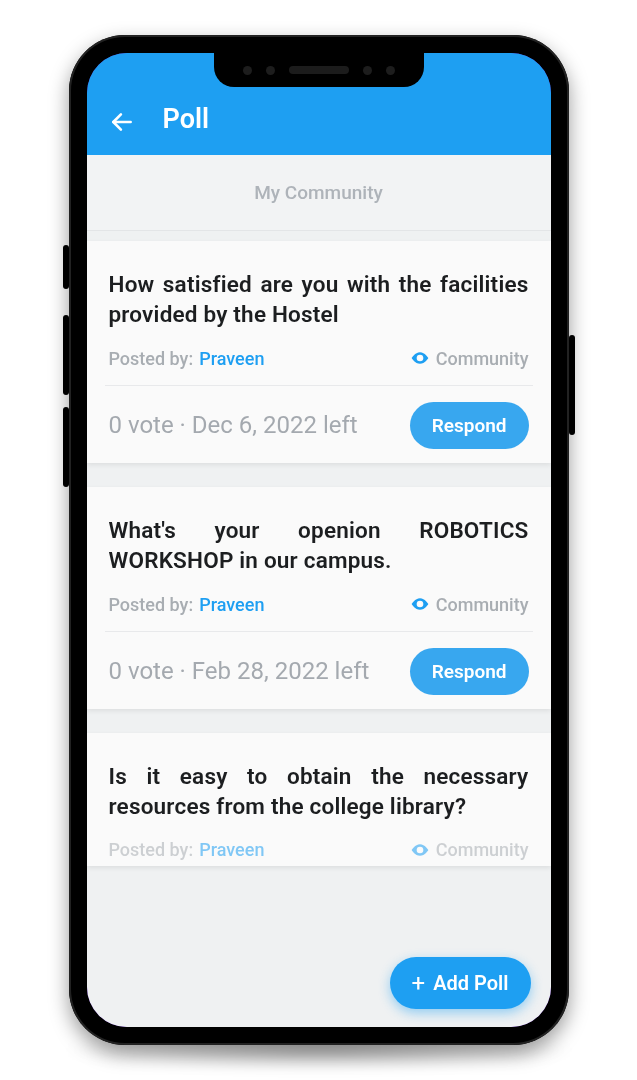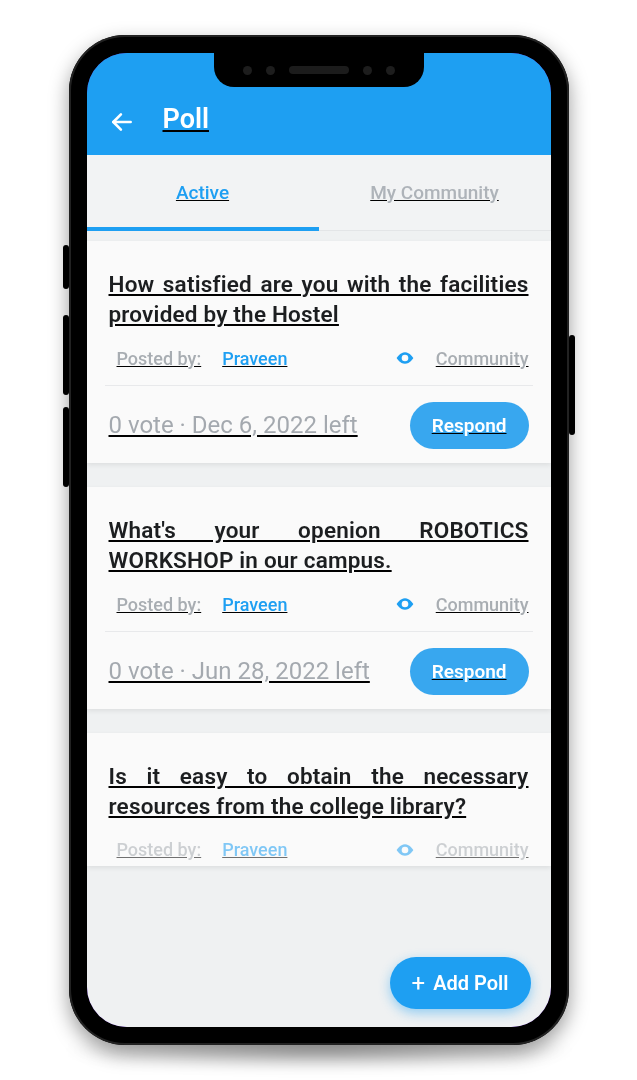--- a/index.html
+++ b/index.html
@@ -9,21 +9,21 @@
 
     
     .phone { position:relative; width:500px; height:1010px; background:#000; border-radius:56px; padding:18px; box-shadow: inset 0 0 0 2px #222, 0 8px 20px rgba(0,0,0,.4); }
     
     .side-btn { position:absolute; background:#000; border-radius:3px; }
     .side-left-1 { left:-6px; top:210px; width:6px; height:44px; }
     .side-left-2 { left:-6px; top:280px; width:6px; height:80px; }
     .side-left-3 { left:-6px; top:372px; width:6px; height:80px; }
     .side-right  { right:-6px; top:300px; width:6px; height:100px; }
 
-    .screen { width:100%; height:100%; border-radius:40px; background:#6d28d9; overflow:hidden; position:relative;text-decoration:underline; }
+    .screen { width:100%; height:100%; border-radius:40px; background:#6d28d9; overflow:hidden; position:relative; }
 
     
     .notch { position:absolute; top:0; left:50%; transform:translateX(-50%); width:210px; height:34px; background:#000; border-bottom-left-radius:20px; border-bottom-right-radius:20px; display:flex; align-items:center; justify-content:center; gap:14px; z-index:10; }
     .dot { width:9px; height:9px; border-radius:50%; background:#1d1d1d; }
     .speaker { width:60px; height:8px; border-radius:4px; background:#1c1c1c; }
 
     
     .header { background:#1e9ff2; color:#fff; height:102px; display:flex; align-items:flex-end; padding:0 22px 20px; gap:28px; }
     .back-arrow { width:26px; height:26px; display:flex; align-items:center; justify-content:center; }
     .back-arrow svg { stroke:#fff; }
@@ -32,21 +32,21 @@
     
     .tabs { background:#f2f3f4; display:flex; height:76px; border-bottom:1px solid #e3e5e7; }
     .tab { flex:1; display:flex; align-items:center; justify-content:center; font-size:19px; font-weight:500; color:#aeb3b9; text-align:center; line-height:1.15; position:relative; padding:0 8px; }
     .tab.active { color:#1e9ff2; }
     .tab.active::after { content:""; position:absolute; left:0; right:0; bottom:-1px; height:4px; background:#1e9ff2; }
 
     
     .list { background:#eff1f2; height:calc(100% - 178px); overflow:hidden; padding-top:10px; position:relative; }
     .card { background:#fafafa; margin:0 0 24px; padding:28px 22px 14px; box-shadow:0 2px 5px rgba(0,0,0,.08); }
     .card-title { font-size:22.5px; font-weight:600; color:#1c1e20; text-align:justify; line-height:1.35; margin-bottom:18px; letter-spacing:.2px; }
-    .meta-row { display:flex; align-items:center; gap:21px; font-size:18px; color:#a8adb2; margin-bottom:16px;margin-left:8px; }
+    .meta-row { display:flex; align-items:center; gap:6px; font-size:18px; color:#a8adb2; margin-bottom:16px; }
     .posted-by-label { color:#a8adb2; font-weight:500; }
     .author { color:#1e9ff2; font-weight:500;text-align:center; }
     .meta-row .spacer { flex:1; }
     .eye { display:inline-flex; align-items:center; }
     .eye svg { fill:#1e9ff2; }
     .visibility { color:#a8adb2; font-weight:500; }
     .divider { height:1px; background:#e8e9eb; margin:0 -4px 16px; }
     .footer-row { display:flex; align-items:center; justify-content:space-between; }
     .vote-info { font-size:24px; color:#a4a9af; }
     .respond-btn { background:#38a7ef; color:#fff; border:none; border-radius:24px; padding:12px 22px; font-size:19px; font-weight:600; cursor:pointer; }
@@ -83,23 +83,20 @@
         <div class="back-arrow">
           <svg width="26" height="26" viewBox="0 0 24 24" fill="none" stroke-width="2.4" stroke-linecap="round" stroke-linejoin="round">
               <line x1="20" y1="12" x2="4" y2="12"></line>
               <polyline points="11 5 4 12 11 19"></polyline>
             </svg>
         </div>
         <div class="header-title">Poll</div>
       </div>
 
       <div class="tabs">
-        <div class="tab active">
-            <span>Active</span>
-          </div>
         <div class="tab">
             <span>My Community</span>
           </div>
       </div>
 
       <div class="list">
 
         <div class="card">
           <div class="card-title">How satisfied are you with the facilities provided by the Hostel</div>
           <div class="meta-row">
@@ -130,21 +127,21 @@
             <span class="eye">
                 <svg width="20" height="20" viewBox="0 0 24 24">
                   <path d="M12 5C6 5 2 12 2 12s4 7 10 7 10-7 10-7-4-7-10-7zm0 11a4 4 0 1 1 0-8 4 4 0 0 1 0 8z"></path>
                   <circle cx="12" cy="12" r="2" fill="#fff"></circle>
                 </svg>
               </span>
             <span class="visibility">Community</span>
           </div>
           <div class="divider"></div>
           <div class="footer-row">
-            <span class="vote-info">0 vote · Jun 28, 2022 left</span>
+            <span class="vote-info">0 vote · Feb 28, 2022 left</span>
             <button class="respond-btn">Respond</button>
           </div>
         </div>
 
         <div class="card partial">
           <div class="card-title">Is it easy to obtain the necessary resources from the college library?</div>
           <div class="meta-row">
             <span class="posted-by-label">Posted by:</span>
             <span class="author">Praveen</span>
             <span class="spacer"></span>

